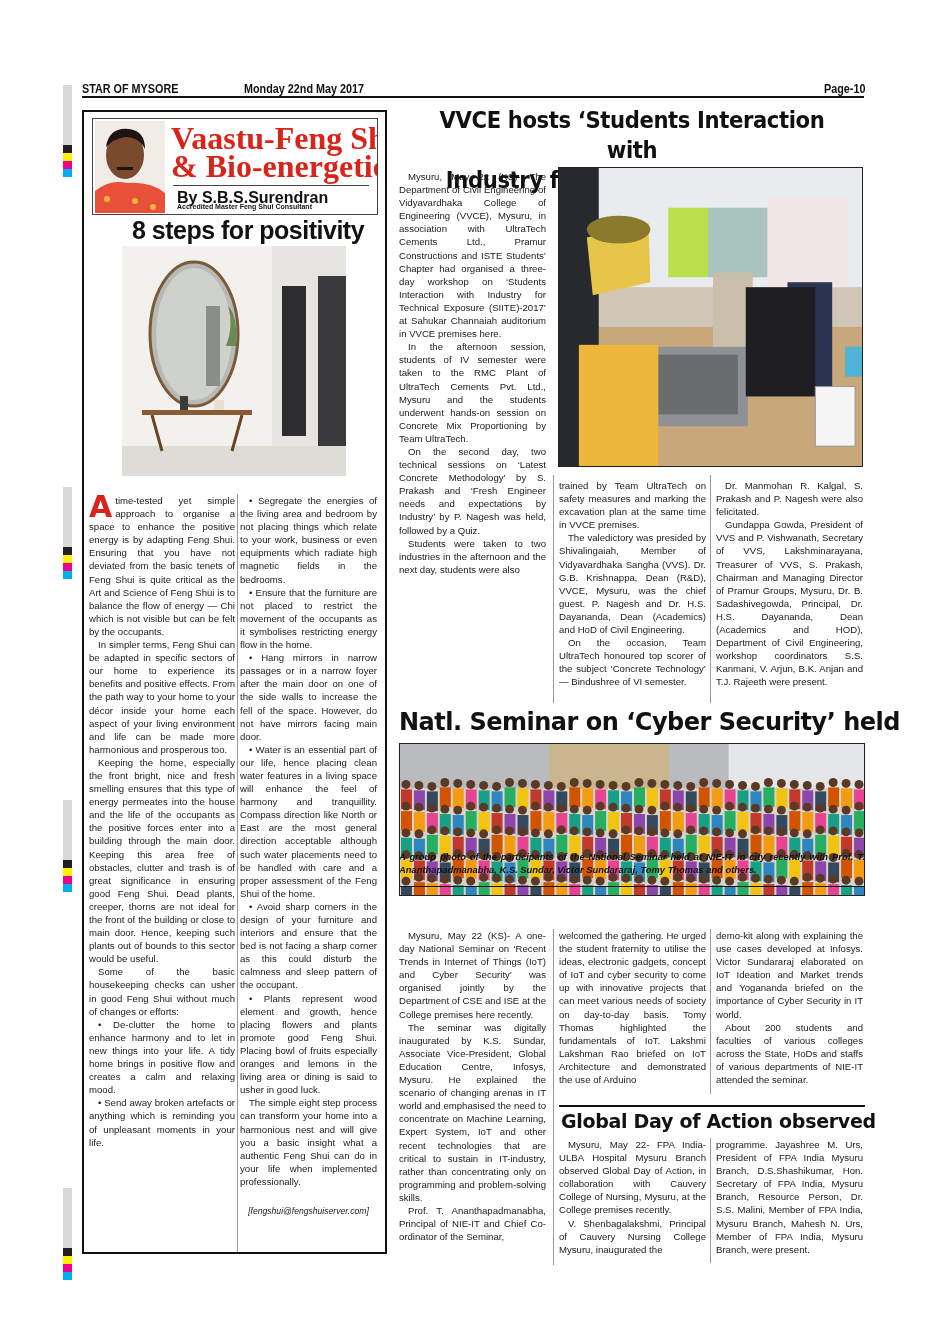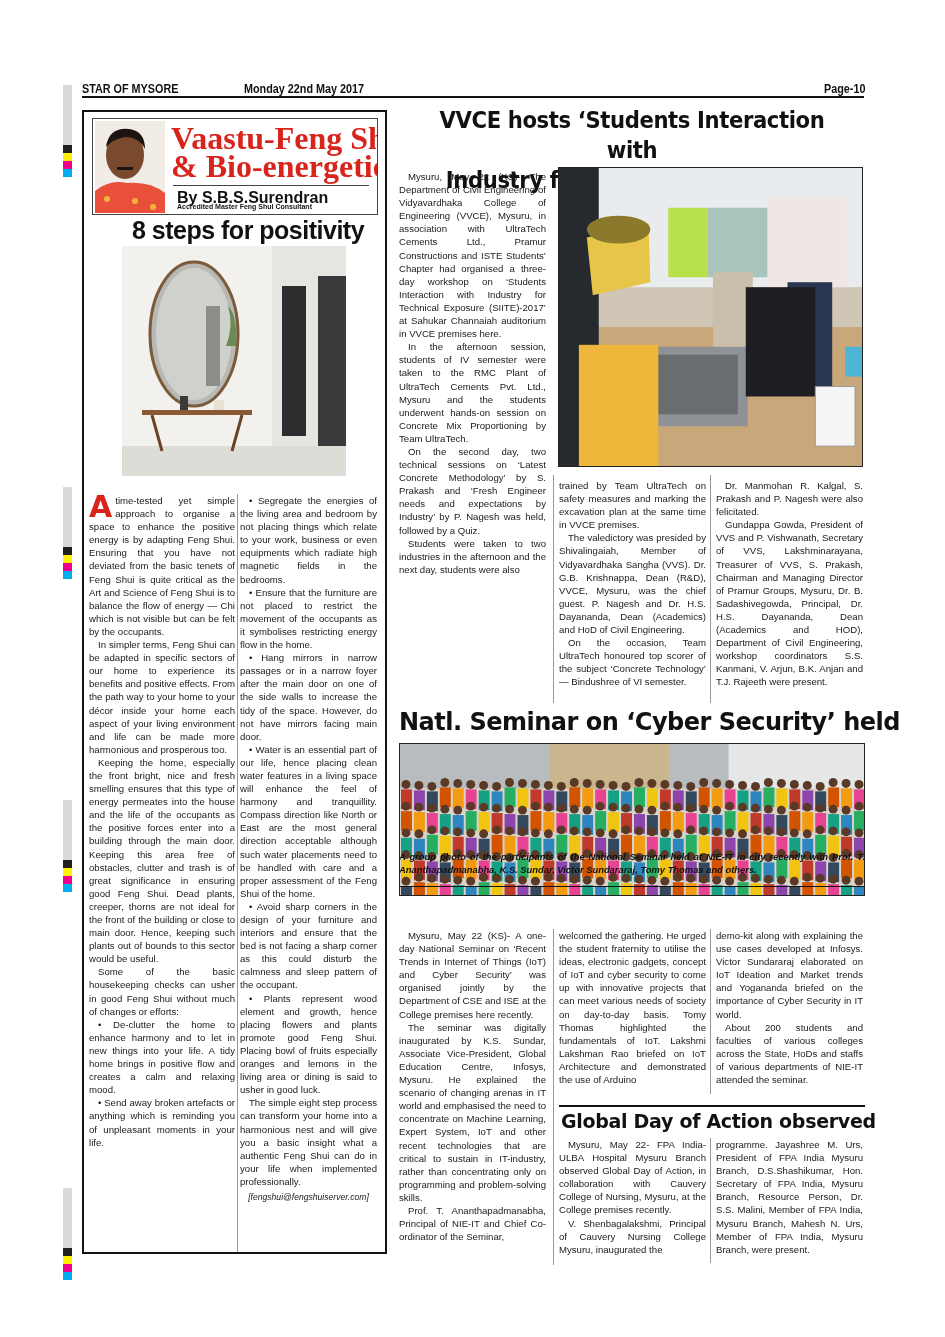--- a/index.html
+++ b/index.html
@@ -32,21 +32,21 @@
   .credential { position: absolute; left: 84px; top: 84px; font-size: 7px; font-weight: bold; }
   .feng-headline { position: absolute; left: 16px; top: 104px; width: 296px; text-align: center; font-family: Liberation Sans, sans-serif; font-weight: bold; font-size: 25px; letter-spacing: -0.5px; }
   .feng-photo { position: absolute; left: 38px; top: 134px; width: 224px; height: 230px; }
 
   .txt { position: absolute; font-size: 9.6px; line-height: 13.1px; text-align: justify; color: #1a1a1a; }
   .txt p { text-indent: 9px; }
   .txt p.noind { text-indent: 0; }
   .fcol1 { left: 5px; top: 382px; width: 146px; }
   .fcol2 { left: 156px; top: 382px; width: 137px; }
   .dropcap { float: left; font-family: "DejaVu Sans", sans-serif; font-weight: bold; color: #d9241c; font-size: 30px; line-height: 26px; margin: 0 3px 0 0; }
-  .email { text-align: center; font-style: italic; font-size: 8.6px; margin-top: 3px; text-indent: 0 !important; }
+  .email { text-align: center; font-style: italic; font-size: 8.6px; margin-top: 17px; text-indent: 0 !important; }
   .col-divider { position: absolute; left: 153px; top: 382px; height: 758px; border-left: 1px solid #999; }
 
   
   .vvce-head { position: absolute; left: 398px; top: 105px; width: 468px; text-align: center;
     font-family: "DejaVu Sans", sans-serif; font-weight: bold; font-size: 22.5px; line-height: 30px; letter-spacing: -0.4px; transform: scaleX(0.94); transform-origin: center; }
   .vvce-photo { position: absolute; left: 558px; top: 167px; width: 305px; height: 300px; border: 1px solid #222; }
   .vcol1 { left: 399px; top: 170px; width: 147px; }
   .vcol2 { left: 559px; top: 479px; width: 147px; }
   .vcol3 { left: 716px; top: 479px; width: 147px; }
 
@@ -148,21 +148,21 @@
     <p>In simpler terms, Feng Shui can be adapted in specific sectors of our home to experience its benefits and positive effects. From the path way to your home to your décor inside your home each aspect of your living environment and life can be made more harmonious and prosperous too.</p>
     <p>Keeping the home, especially the front bright, nice and fresh smelling ensures that this type of energy permeates into the house and the life of the occupants as the positive forces enter into a building through the main door. Keeping this area free of obstacles, clutter and trash is of great significance in ensuring good Feng Shui. Dead plants, creeper, thorns are not ideal for the front of the building or close to main door. Hence, keeping such plants out of bounds to this sector would be useful.</p>
     <p>Some of the basic housekeeping checks can usher in good Feng Shui without much of changes or efforts:</p>
     <p>• De-clutter the home to enhance harmony and to let in new things into your life. A tidy home brings in positive flow and creates a calm and relaxing mood.</p>
     <p>• Send away broken artefacts or anything which is reminding you of unpleasant moments in your life.</p>
   </div>
   <div class="col-divider"></div>
   <div class="txt fcol2">
     <p>• Segregate the energies of the living area and bedroom by not placing things which relate to your work, business or even equipments which radiate high magnetic fields in the bedrooms.</p>
     <p>• Ensure that the furniture are not placed to restrict the movement of the occupants as it symbolises restricting energy flow in the home.</p>
-    <p>• Hang mirrors in narrow passages or in a narrow foyer after the main door on one of the side walls to increase the tidy of the space. However, do not have mirrors facing main door.</p>
+    <p>• Hang mirrors in narrow passages or in a narrow foyer after the main door on one of the side walls to increase the fell of the space. However, do not have mirrors facing main door.</p>
     <p>• Water is an essential part of our life, hence placing clean water features in a living space will enhance the feel of harmony and tranquillity. Compass direction like North or East are the most general direction acceptable although such water placements need to be handled with care and a proper assessment of the Feng Shui of the home.</p>
     <p>• Avoid sharp corners in the design of your furniture and interiors and ensure that the bed is not facing a sharp corner as this could disturb the calmness and sleep pattern of the occupant.</p>
     <p>• Plants represent wood element and growth, hence placing flowers and plants promote good Feng Shui. Placing bowl of fruits especially oranges and lemons in the living area or dining is said to usher in good luck.</p>
     <p>The simple eight step process can transform your home into a harmonious nest and will give you a basic insight what a authentic Feng Shui can do in your life when implemented professionally.</p>
     <p class="email">[fengshui@fengshuiserver.com]</p>
   </div>
 </div>
 
 <div class="vvce-head">
   <div>VVCE hosts ‘Students Interaction with</div>

